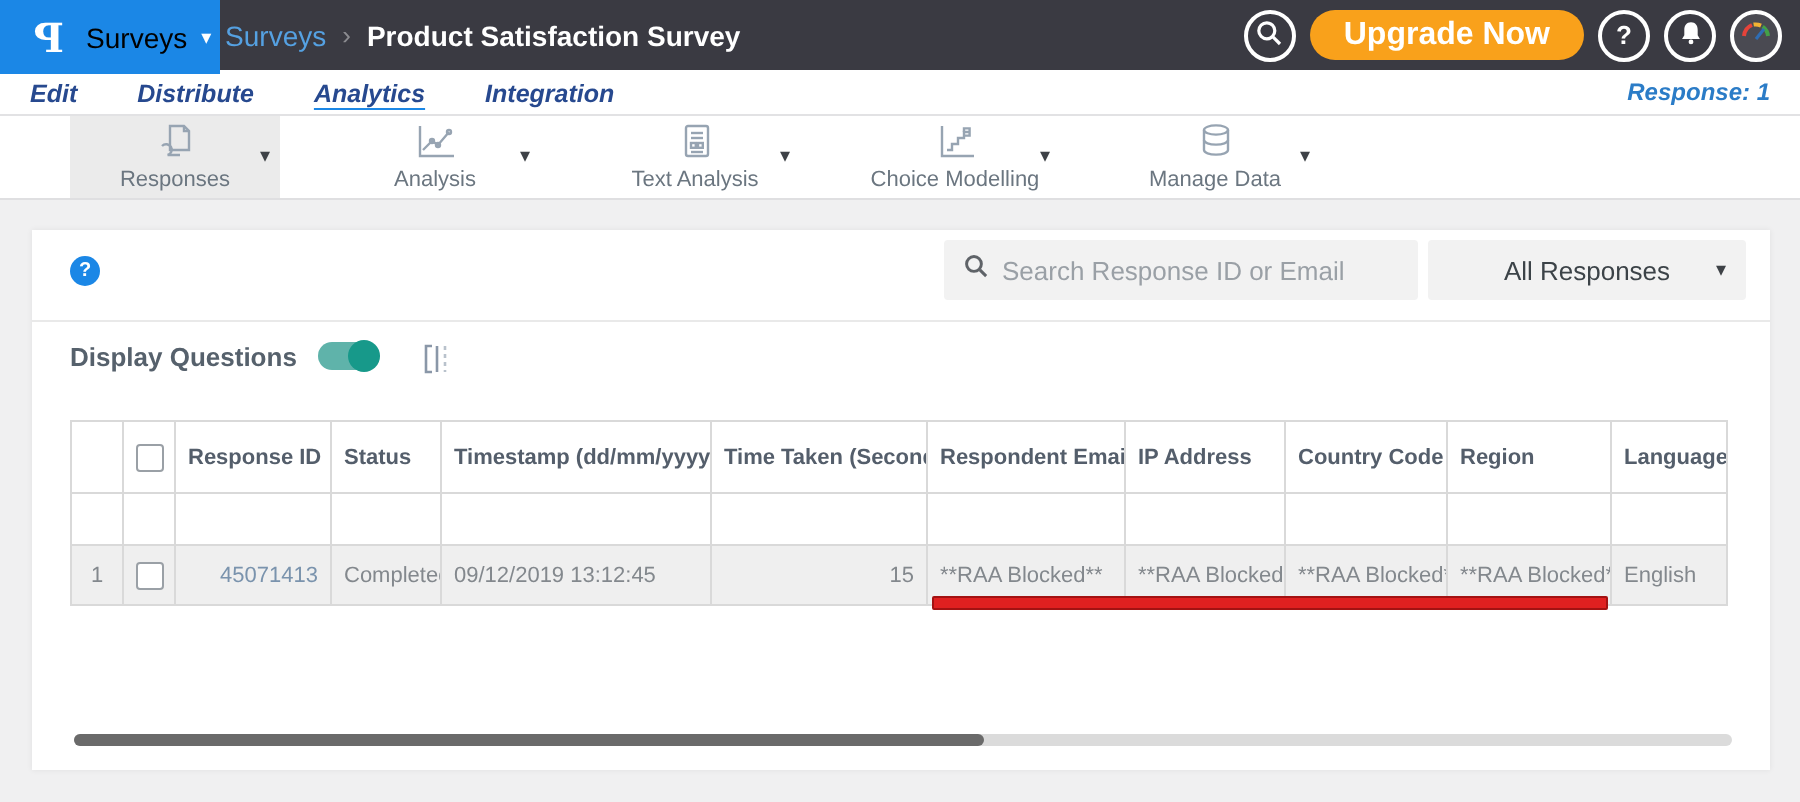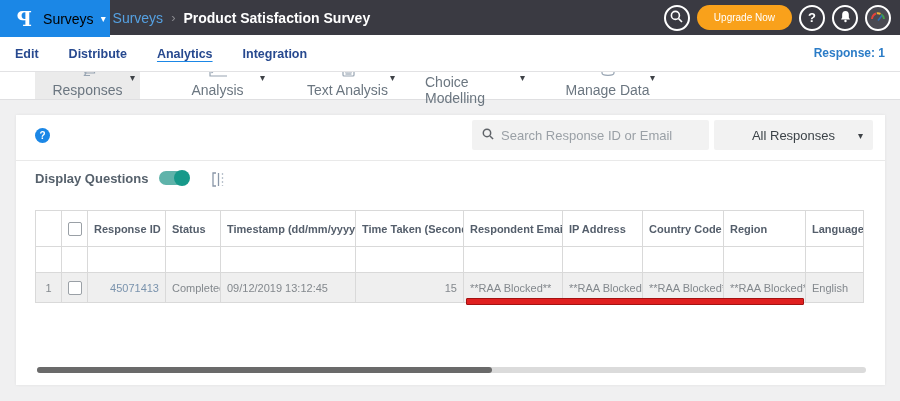--- a/index.html
+++ b/index.html
@@ -12,36 +12,36 @@
   .logo-block { position:absolute; left:0; top:0; width:110px; height:37px; background:#1B87E6; display:flex; align-items:center; padding-left:17px; z-index:6; cursor:pointer; }
   .logo-p { color:#fff; font-size:20px; font-weight:bold; transform:scaleX(-1); font-family:"DejaVu Serif",serif; }
   .logo-menu { color:#000000; font-size:14px; margin-left:11px; }
   .logo-caret { color:#fff; font-size:10px; margin-left:7px; }
   .breadcrumb { margin-left:90px; display:flex; align-items:center; gap:8px; font-size:14px;text-align:center; }
   .bc-parent { color:#55A1E2; cursor:pointer; }
   .bc-sep { color:#8B8B90; font-size:13px; }
   .bc-current { color:#FFFFFF; font-weight:bold; }
   .top-right { position:absolute; right:9px; top:0; height:35px; display:flex; align-items:center; gap:7px; z-index:7; }
   .circle-btn { width:26px; height:26px; border:2px solid #fff; border-radius:50%; display:flex; align-items:center; justify-content:center; color:#fff; font-size:13px; font-weight:bold; cursor:pointer; background:transparent; }
-  .upgrade-btn { height:25px; border-radius:13px; background:#F9A11B; color:#fff; font-size:10px; font-weight:normal; border:none; padding:0 17px; display:flex; align-items:center; cursor:pointer; }
+  .upgrade-btn { height:25px; border-radius:13px; background:#F9A11B; color:#fff; font-size:16px; font-weight:bold; border:none; padding:0 17px; display:flex; align-items:center; cursor:pointer; }
   .avatar { width:26px; height:26px; border:2px solid #fff; border-radius:50%; background:#4A4A52; display:flex; align-items:center; justify-content:center; cursor:pointer; overflow:hidden; }
 
   
-  .navrow { position:absolute; left:0; top:35px; right:0; height:37px; background:#fff; border-bottom:1px solid #E2E2E4; display:flex; align-items:center; padding:0 15px; z-index:4; }
+  .navrow { position:absolute; left:0; top:35px; right:0; height:23px; background:#fff; border-bottom:1px solid #E2E2E4; display:flex; align-items:center; padding:0 15px; z-index:4;font-style:italic; }
   .nav-tab { font-size:12.5px; font-weight:bold; color:#27498F; margin-right:30px; cursor:pointer; padding-top:1px; }
   .nav-tab.active { text-decoration:underline; text-decoration-color:#1B87E6; text-underline-offset:3px; }
   .response-count { margin-left:auto; font-size:12px; font-weight:bold; color:#2B7CC7; }
 
   
   .toolbar { position:absolute; left:0; top:58px; right:0; height:42px; background:#fff; border-bottom:1px solid #DFDFE1; display:flex; align-items:stretch; padding-left:35px; z-index:3; }
   .tb-group { position:relative; width:105px; margin-right:25px; display:flex; flex-direction:column; align-items:center; justify-content:center; cursor:pointer; }
   .tb-group.selected { background:#EBEBEB; }
   .tb-icon { height:20px; display:flex; align-items:flex-end; }
   .tb-icon svg { stroke:#97A4B2; fill:none; stroke-width:1.2; }
-  .tb-label { font-size:14px; color:#6B7680; margin-top:3px; }
+  .tb-label { font-size:11px; color:#6B7680; margin-top:3px; }
   .tb-caret { position:absolute; right:5px; top:14px; font-size:10px; color:#3E4247; cursor:pointer; }
 
   
   .card { position:absolute; left:16px; right:15px; top:115px; bottom:16px; background:#fff; box-shadow:0 0 3px rgba(0,0,0,0.07); }
   .panel-title { position:absolute; left:19px; top:13px; font-size:16px; color:#56616C; display:flex; align-items:center; gap:7px; }
   .help-badge { width:15px; height:15px; border-radius:50%; background:#1B87E6; color:#fff; font-size:10px; font-weight:bold; display:flex; align-items:center; justify-content:center; cursor:pointer; }
   .search-box { position:absolute; left:456px; top:5px; width:237px; height:30px; background:#F2F2F2; border-radius:2px; display:flex; align-items:center; padding:0 10px; gap:7px; }
   .search-box input { border:none; outline:none; background:transparent; font-size:13px; color:#5F6368; width:100%; font-family:"Liberation Sans",sans-serif; }
   .search-box input::placeholder { color:#9AA0A6; }
   .filter-dd { position:absolute; left:698px; top:5px; width:159px; height:30px; background:#F2F2F2; border-radius:2px; display:flex; align-items:center; justify-content:center; font-size:13px; color:#3C4348; cursor:pointer; }

